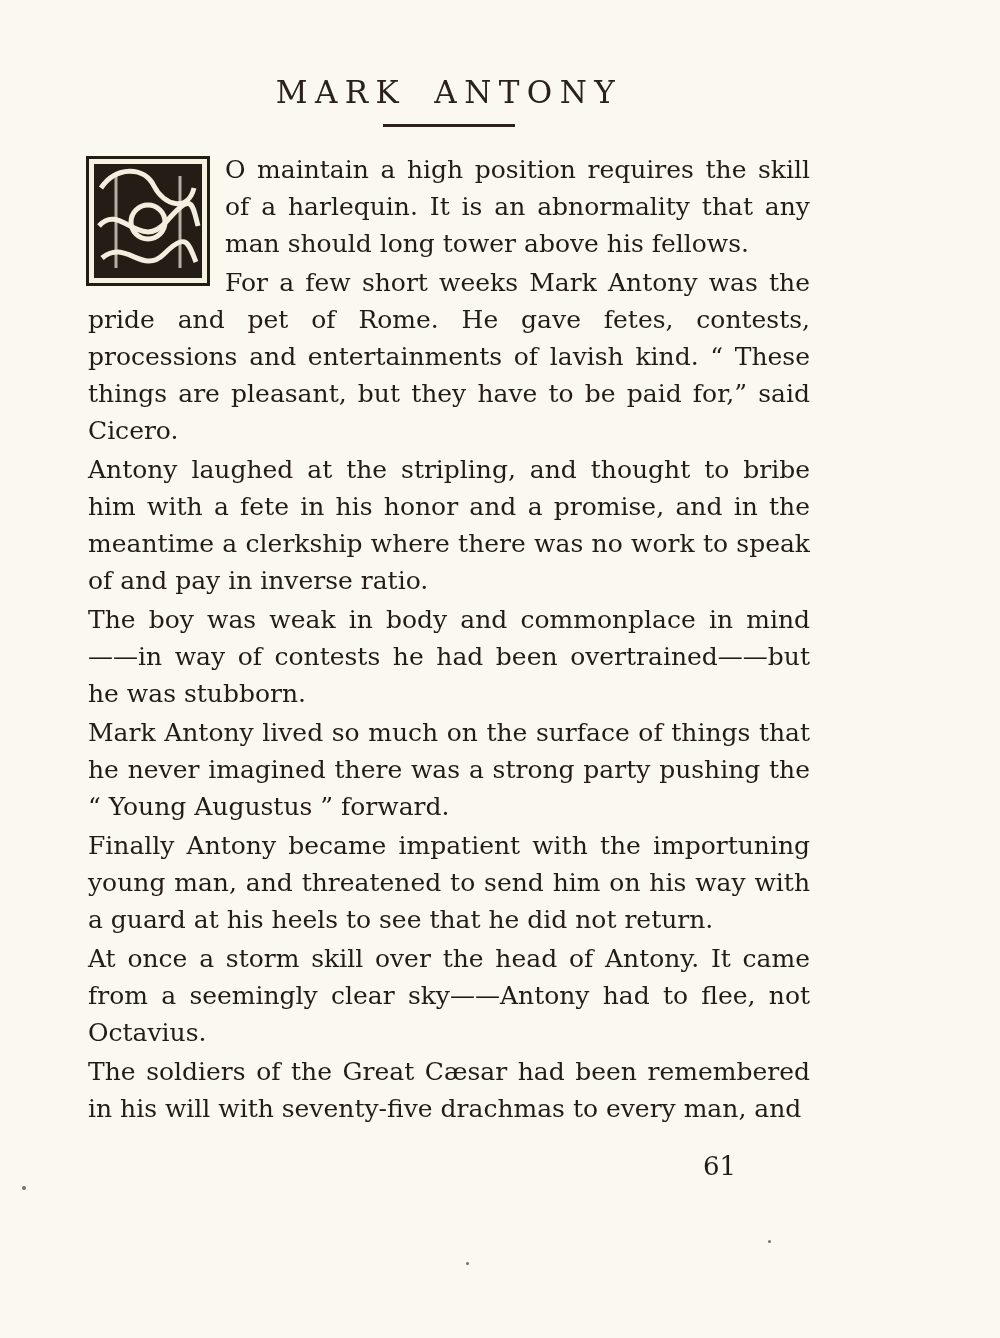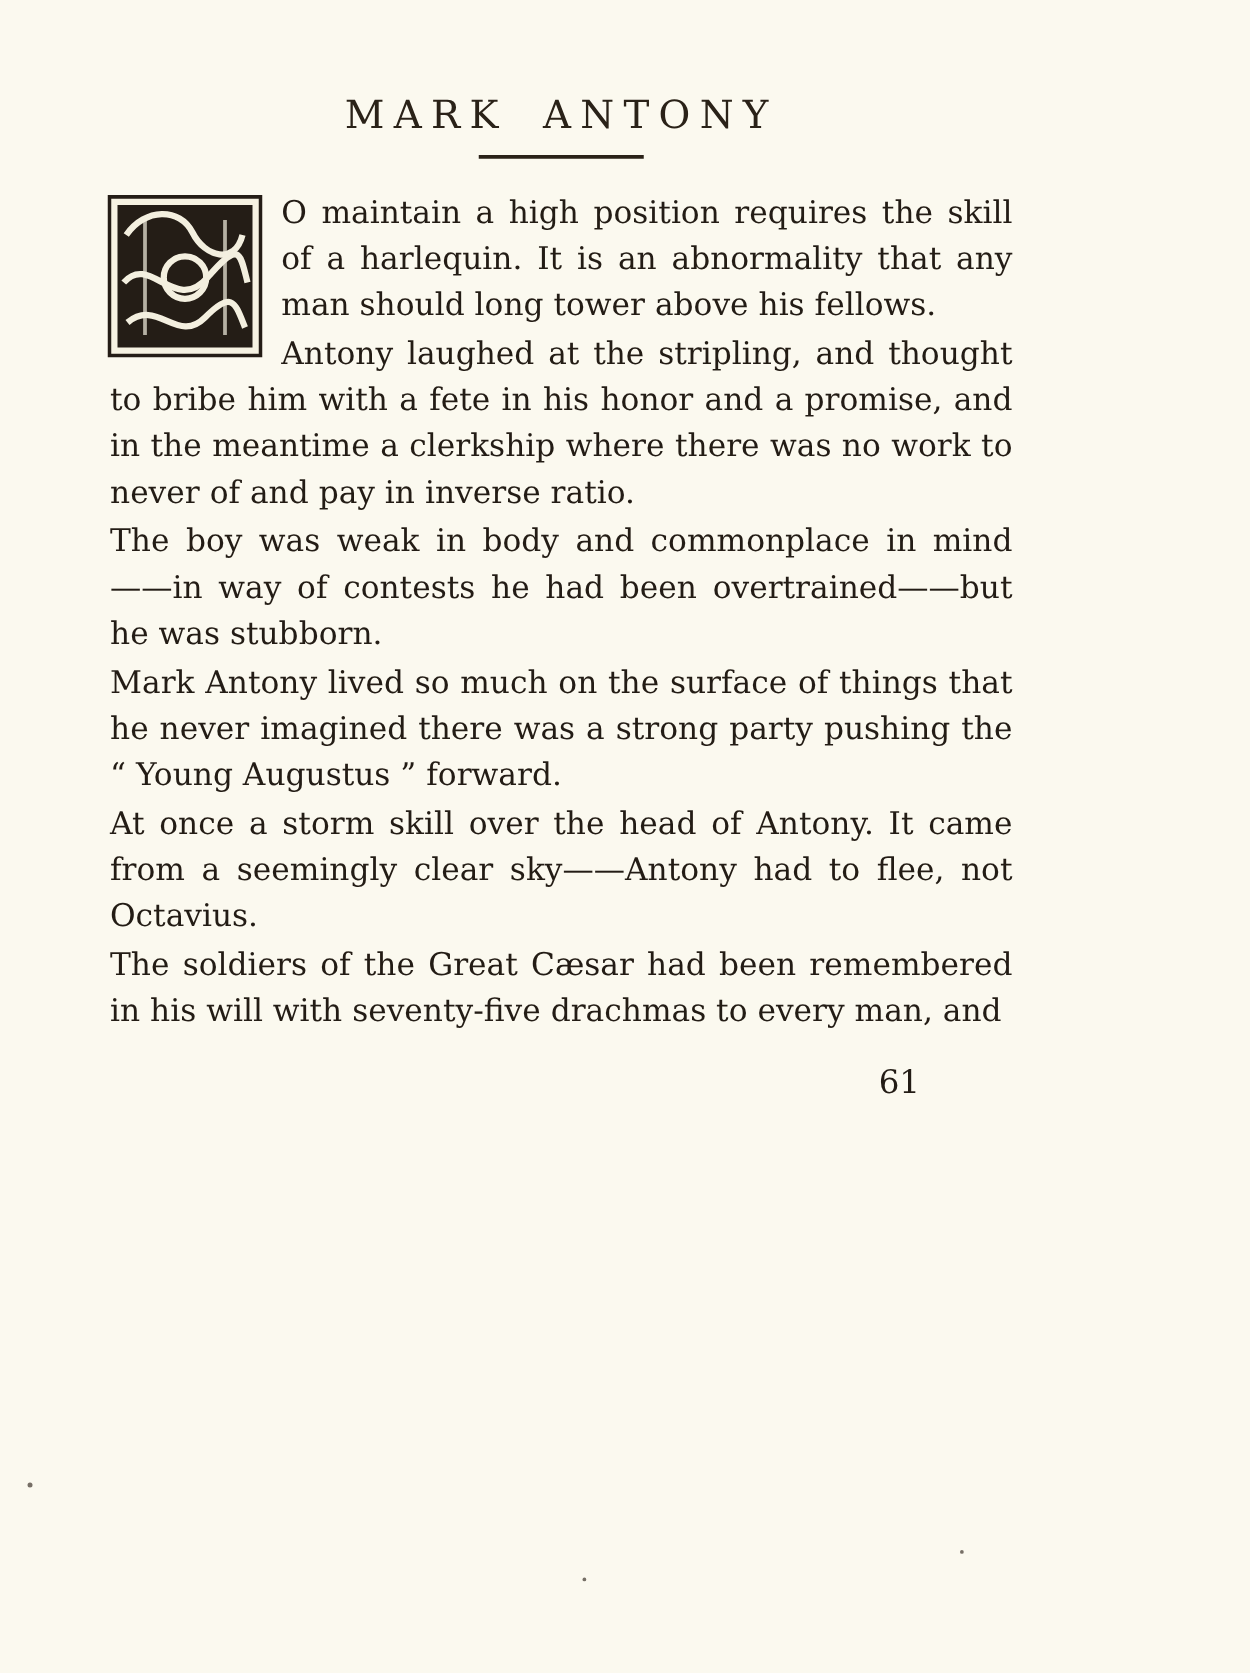--- a/index.html
+++ b/index.html
@@ -77,25 +77,27 @@
           <rect x="1.5" y="1.5" width="121" height="127" fill="#f6f2e2" stroke="#241d16" stroke-width="3"></rect>
           <rect x="8" y="8" width="108" height="114" fill="#241d16"></rect>
           <path d="M15 32 C 30 10, 58 10, 68 30 S 102 56, 108 32" stroke="#f3efdf" stroke-width="5" fill="none"></path>
           <path d="M13 70 C 34 46, 54 96, 80 66 S 106 46, 112 70" stroke="#f3efdf" stroke-width="5" fill="none"></path>
           <path d="M16 102 C 40 82, 56 120, 78 98 S 102 86, 110 106" stroke="#f3efdf" stroke-width="5" fill="none"></path>
           <circle cx="62" cy="66" r="17" fill="none" stroke="#f3efdf" stroke-width="5"></circle>
           <path d="M30 20 L 30 112 M94 20 L 94 112" stroke="#f3efdf" stroke-width="3" fill="none" opacity="0.7"></path>
         </svg>
       </span>
       <div class="p">O maintain a high position requires the skill of a harlequin. It is an abnormality that any man should long tower above his fellows.</div>
+      <div class="p">For a few short weeks Mark Antony was the pride and pet of Rome. He gave fetes, contests, processions and entertainments of lavish kind. “ These things are pleasant, but they have to be paid for,” said Cicero.</div>
     </div>
 
-    <div class="p">Antony laughed at the stripling, and thought to bribe him with a fete in his honor and a promise, and in the meantime a clerkship where there was no work to never of and pay in inverse ratio.</div>
+    <div class="p">Antony laughed at the stripling, and thought to bribe him with a fete in his honor and a promise, and in the meantime a clerkship where there was no work to speak of and pay in inverse ratio.</div>
     <div class="p">The boy was weak in body and commonplace in mind ——in way of contests he had been overtrained——but he was stubborn.</div>
     <div class="p">Mark Antony lived so much on the surface of things that he never imagined there was a strong party pushing the “ Young Augustus ” forward.</div>
+    <div class="p">Finally Antony became impatient with the importuning young man, and threatened to send him on his way with a guard at his heels to see that he did not return.</div>
     <div class="p">At once a storm skill over the head of Antony. It came from a seemingly clear sky——Antony had to flee, not Octavius.</div>
     <div class="p">The soldiers of the Great Cæsar had been remembered in his will with seventy-five drachmas to every man, and</div>
 
   </div>
 
   <div class="page-number">61</div>
 
   <div class="speck" style="left:22px; top:1186px; width:4px; height:4px;"></div>
   <div class="speck" style="left:768px; top:1240px; width:3px; height:3px;"></div>
   <div class="speck" style="left:466px; top:1262px; width:3px; height:3px;"></div>

